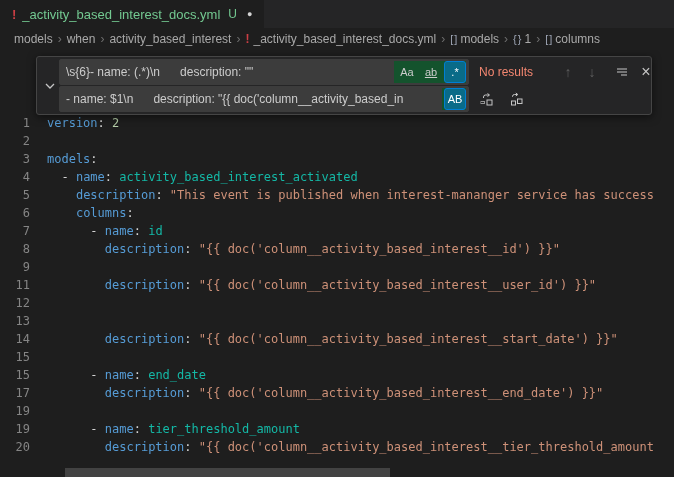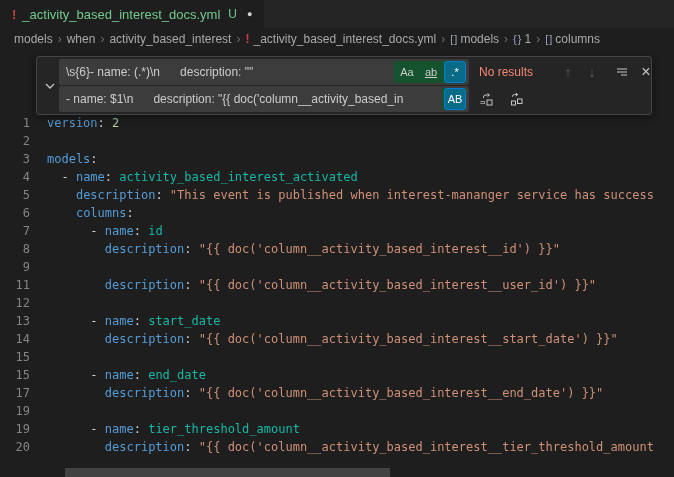--- a/index.html
+++ b/index.html
@@ -200,21 +200,20 @@
         <div class="code-line">
           <span class="gutter">11</span>
           <span class="code-text"><span class="tok-plain">        </span><span class="tok-key">description</span><span class="tok-plain">: </span><span class="tok-str">"{{ doc('column__activity_based_interest__user_id') }}"</span></span>
         </div>
         <div class="code-line">
           <span class="gutter">12</span>
           <span class="code-text"></span>
         </div>
         <div class="code-line">
           <span class="gutter">13</span>
-          <span class="code-text"><span class="tok-plain">      - </span><span class="tok-key">name</span><span class="tok-plain">: </span><span class="tok-val">start_date</span></span>
         </div>
         <div class="code-line">
           <span class="gutter">14</span>
           <span class="code-text"><span class="tok-plain">        </span><span class="tok-key">description</span><span class="tok-plain">: </span><span class="tok-str">"{{ doc('column__activity_based_interest__start_date') }}"</span></span>
         </div>
         <div class="code-line">
           <span class="gutter">15</span>
           <span class="code-text"></span>
         </div>
         <div class="code-line">

